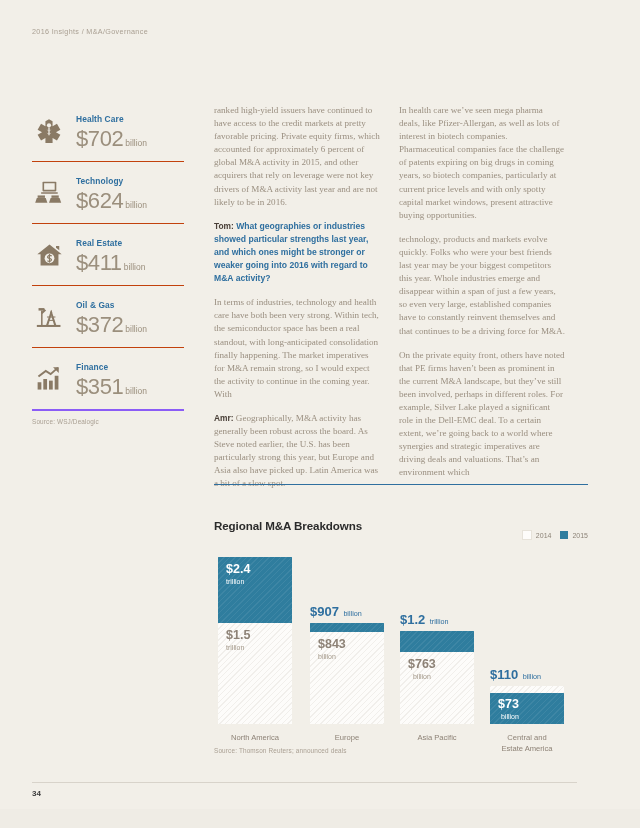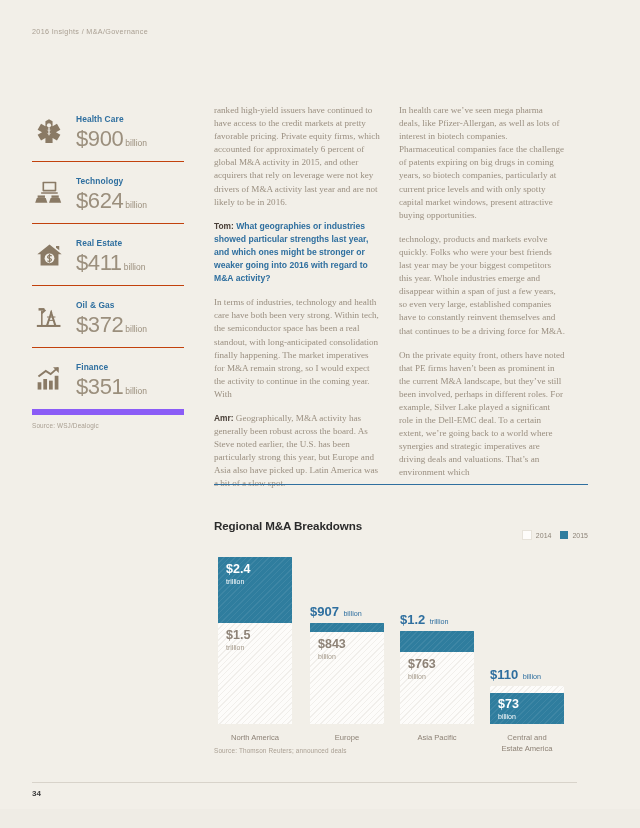--- a/index.html
+++ b/index.html
@@ -279,21 +279,21 @@
           <path d="M16 1.5 L20.4 4.1 L20.4 10.3 L25.8 7.2 L30 14.4 L24.6 17.5 L30 20.6 L25.8 27.8 L20.4 24.7 L20.4 30.9 L11.6 30.9 L11.6 24.7 L6.2 27.8 L2 20.6 L7.4 17.5 L2 14.4 L6.2 7.2 L11.6 10.3 L11.6 4.1 Z"></path>
           <circle cx="16" cy="9" r="2.6" fill="#f2efe8"></circle>
           <path d="M15.2 11.6 h1.6 v9.5 h-1.6 z" fill="#f2efe8"></path>
           <path d="M13 14 q3 2 6 0 q-3 3 -6 0 z" fill="#f2efe8"></path>
           <path d="M13 18 q3 2 6 0 q-3 3 -6 0 z" fill="#f2efe8"></path>
         </svg>
       </span>
       <span class="stat-text">
         <span class="stat-label">Health Care</span>
         <span class="stat-value-line">
-          <span class="stat-value">$900</span>
+          <span class="stat-value">$702</span>
           <span class="stat-unit">billion</span>
         </span>
       </span>
     </div>
 
     <div class="stat-item">
       <span class="stat-icon">
         <svg width="28" height="26" viewBox="0 0 34 32" fill="currentColor">
           <rect x="9" y="2" width="17" height="12" rx="1"></rect>
           <rect x="11" y="4" width="13" height="8" fill="#f2efe8"></rect>
@@ -347,21 +347,21 @@
       </span>
       <span class="stat-text">
         <span class="stat-label">Oil &amp; Gas</span>
         <span class="stat-value-line">
           <span class="stat-value">$372</span>
           <span class="stat-unit">billion</span>
         </span>
       </span>
     </div>
 
-    <div class="stat-item" style="border-bottom:6px solid #8b5cf6;">
+    <div class="stat-item" style="border-bottom:2px solid #8b5cf6;">
       <span class="stat-icon">
         <svg width="26" height="26" viewBox="0 0 32 32" fill="currentColor">
           <rect x="2" y="20" width="4.6" height="9"></rect>
           <rect x="9" y="16" width="4.6" height="13"></rect>
           <rect x="16" y="18" width="4.6" height="11"></rect>
           <rect x="23" y="12" width="4.6" height="17"></rect>
           <path d="M3 13 L12 6 L18 10 L27 2" fill="none" stroke="currentColor" stroke-width="2.4"></path>
           <path d="M21 1.5 h7 v7 l-2.4 -2.4 l-2.2 -2.2 z"></path>
         </svg>
       </span>
@@ -445,36 +445,36 @@
         </div>
         <span class="x-label">Europe</span>
       </div>
 
       <div class="bar-group" style="left:186px;">
         <div class="cap">
           <span class="cap-value">$1.2</span>
           <span class="cap-unit">trillion</span>
         </div>
         <div class="bar bar-2015" style="height:21px;"></div>
-        <div class="bar bar-2014" style="height:72px;">
+        <div class="bar bar-2014" style="height:72px;text-align:center;">
           <span class="bar-label on-white">
             <span class="v">$763</span>
             <span class="u">billion</span>
           </span>
         </div>
         <span class="x-label">Asia Pacific</span>
       </div>
 
       <div class="bar-group" style="left:276px;">
         <div class="cap">
           <span class="cap-value">$110</span>
           <span class="cap-unit">billion</span>
         </div>
         <div class="bar bar-2014" style="height:7px;"></div>
-        <div class="bar bar-2015" style="height:31px;">
+        <div class="bar bar-2015" style="height:31px;text-align:right;">
           <span class="bar-label on-teal" style="top:5px;">
             <span class="v">$73</span>
             <span class="u">billion</span>
           </span>
         </div>
         <span class="x-label">Central and</span>
         <span class="x-label" style="padding-top:19.5px;">Estate America</span>
       </div>
 
     </div>

